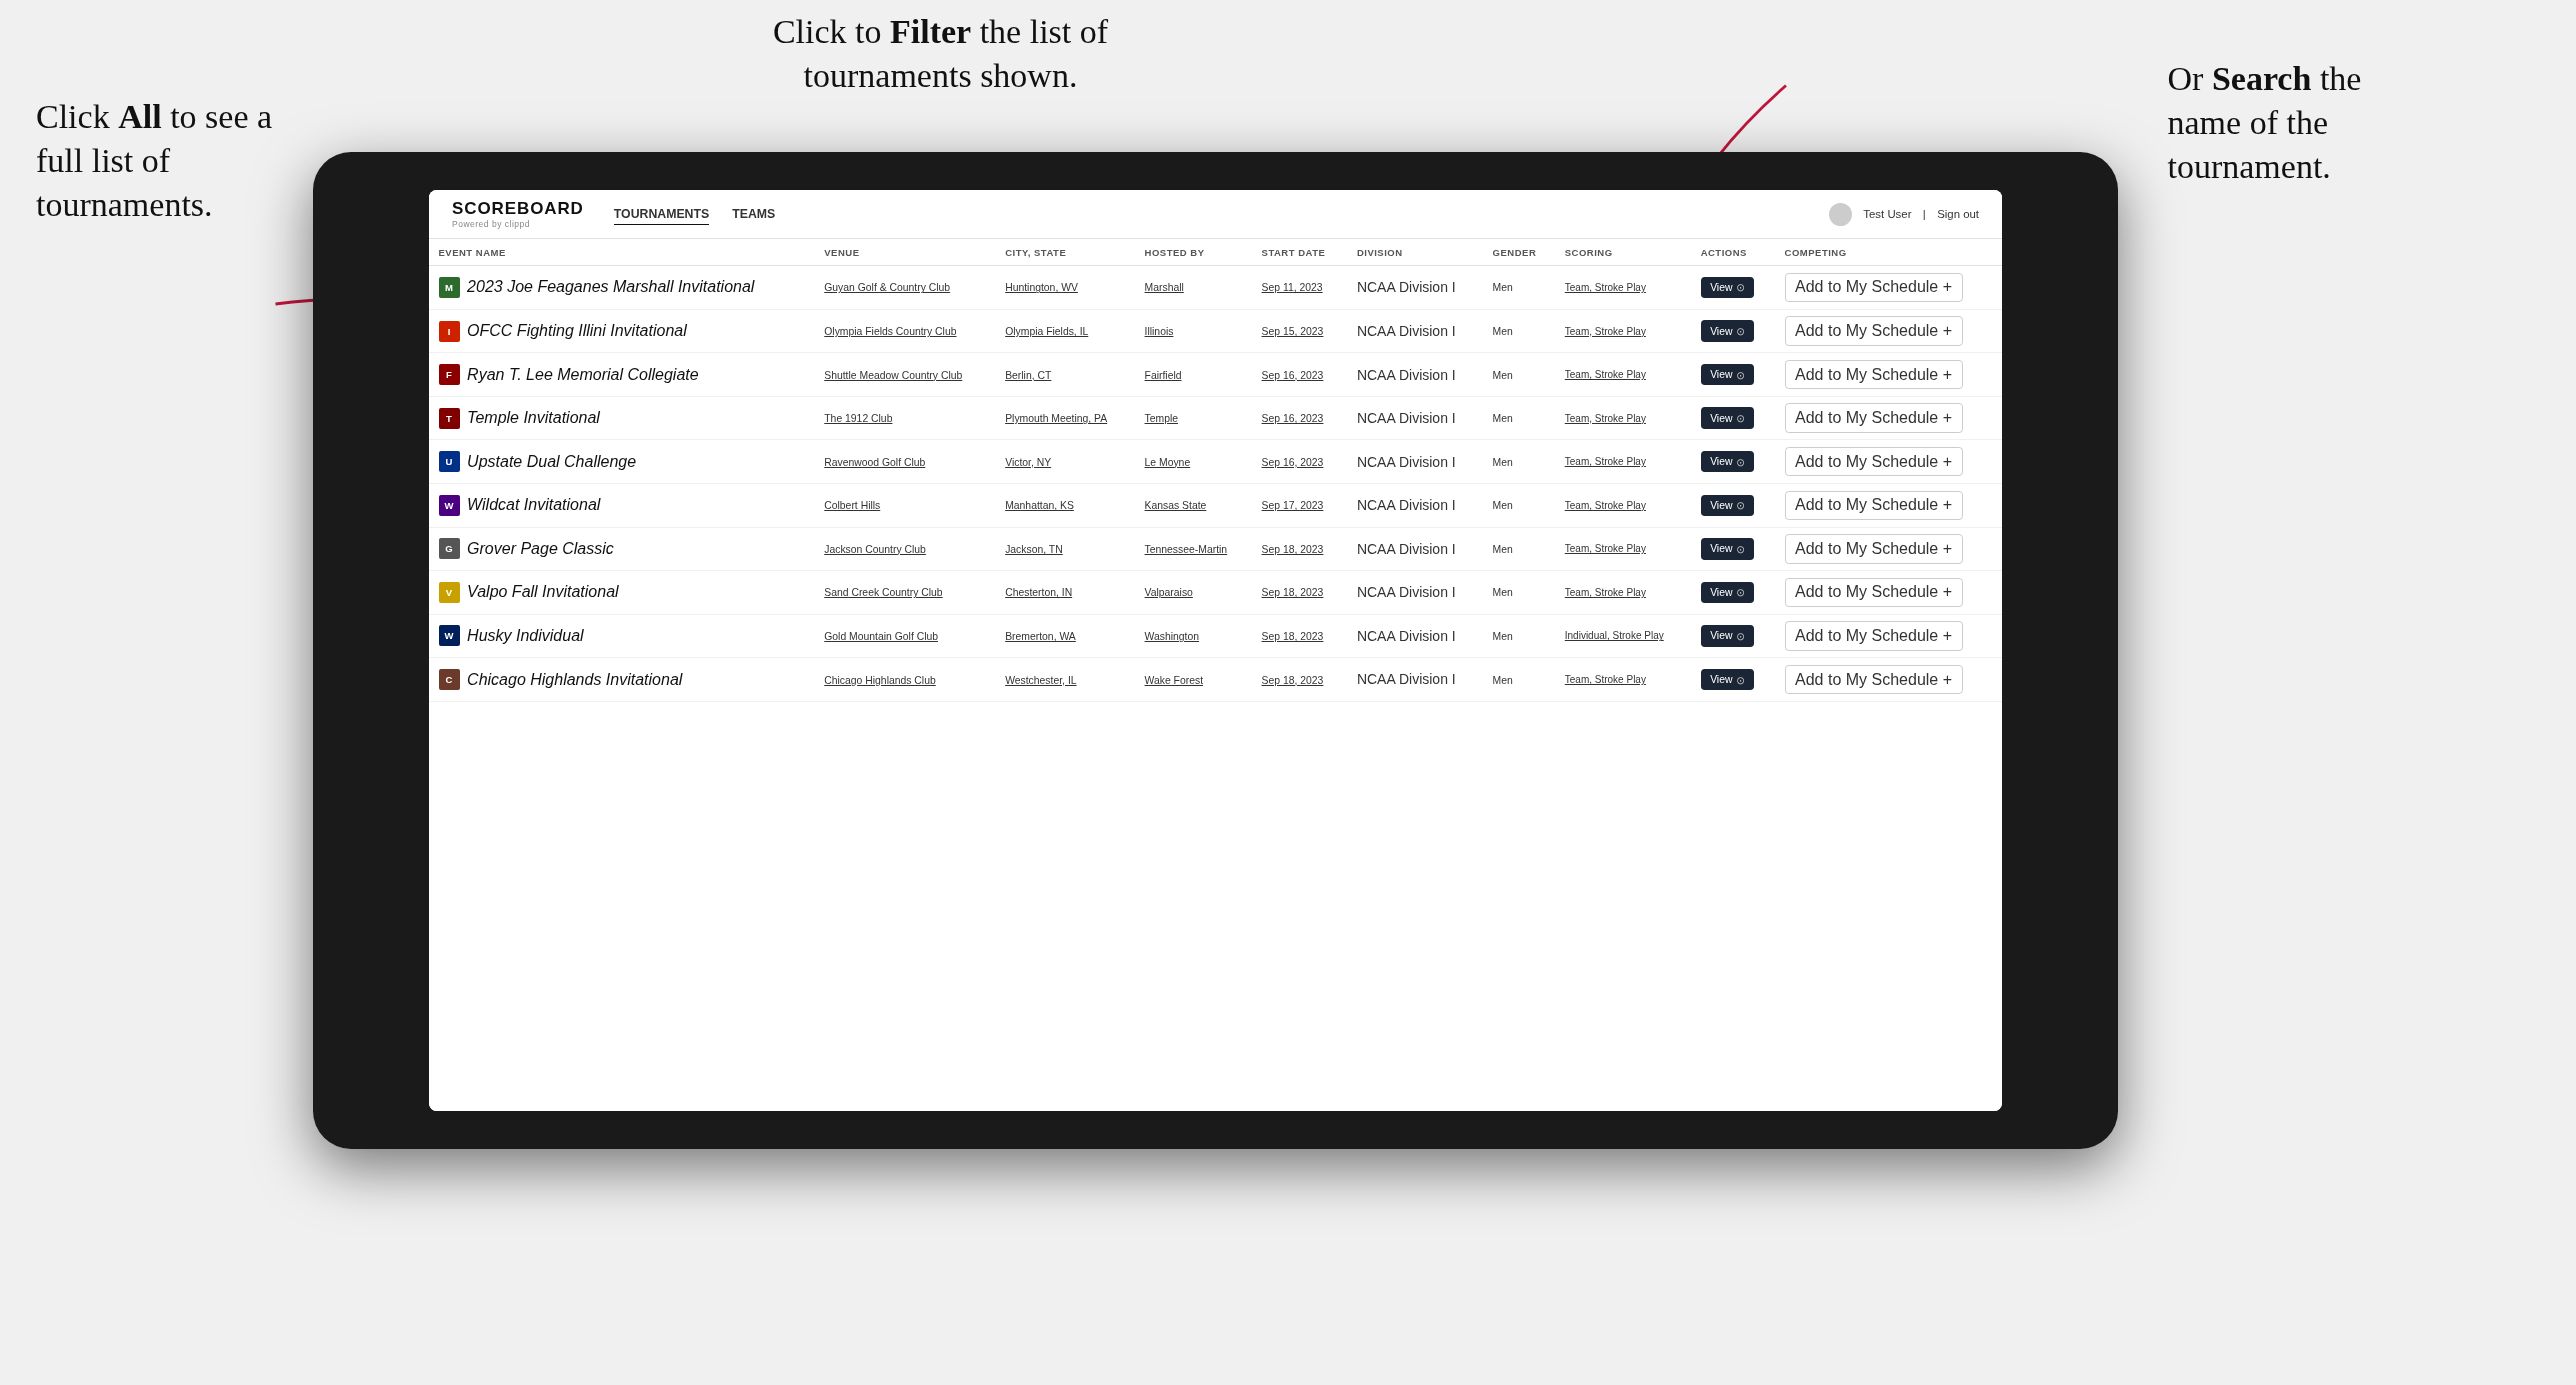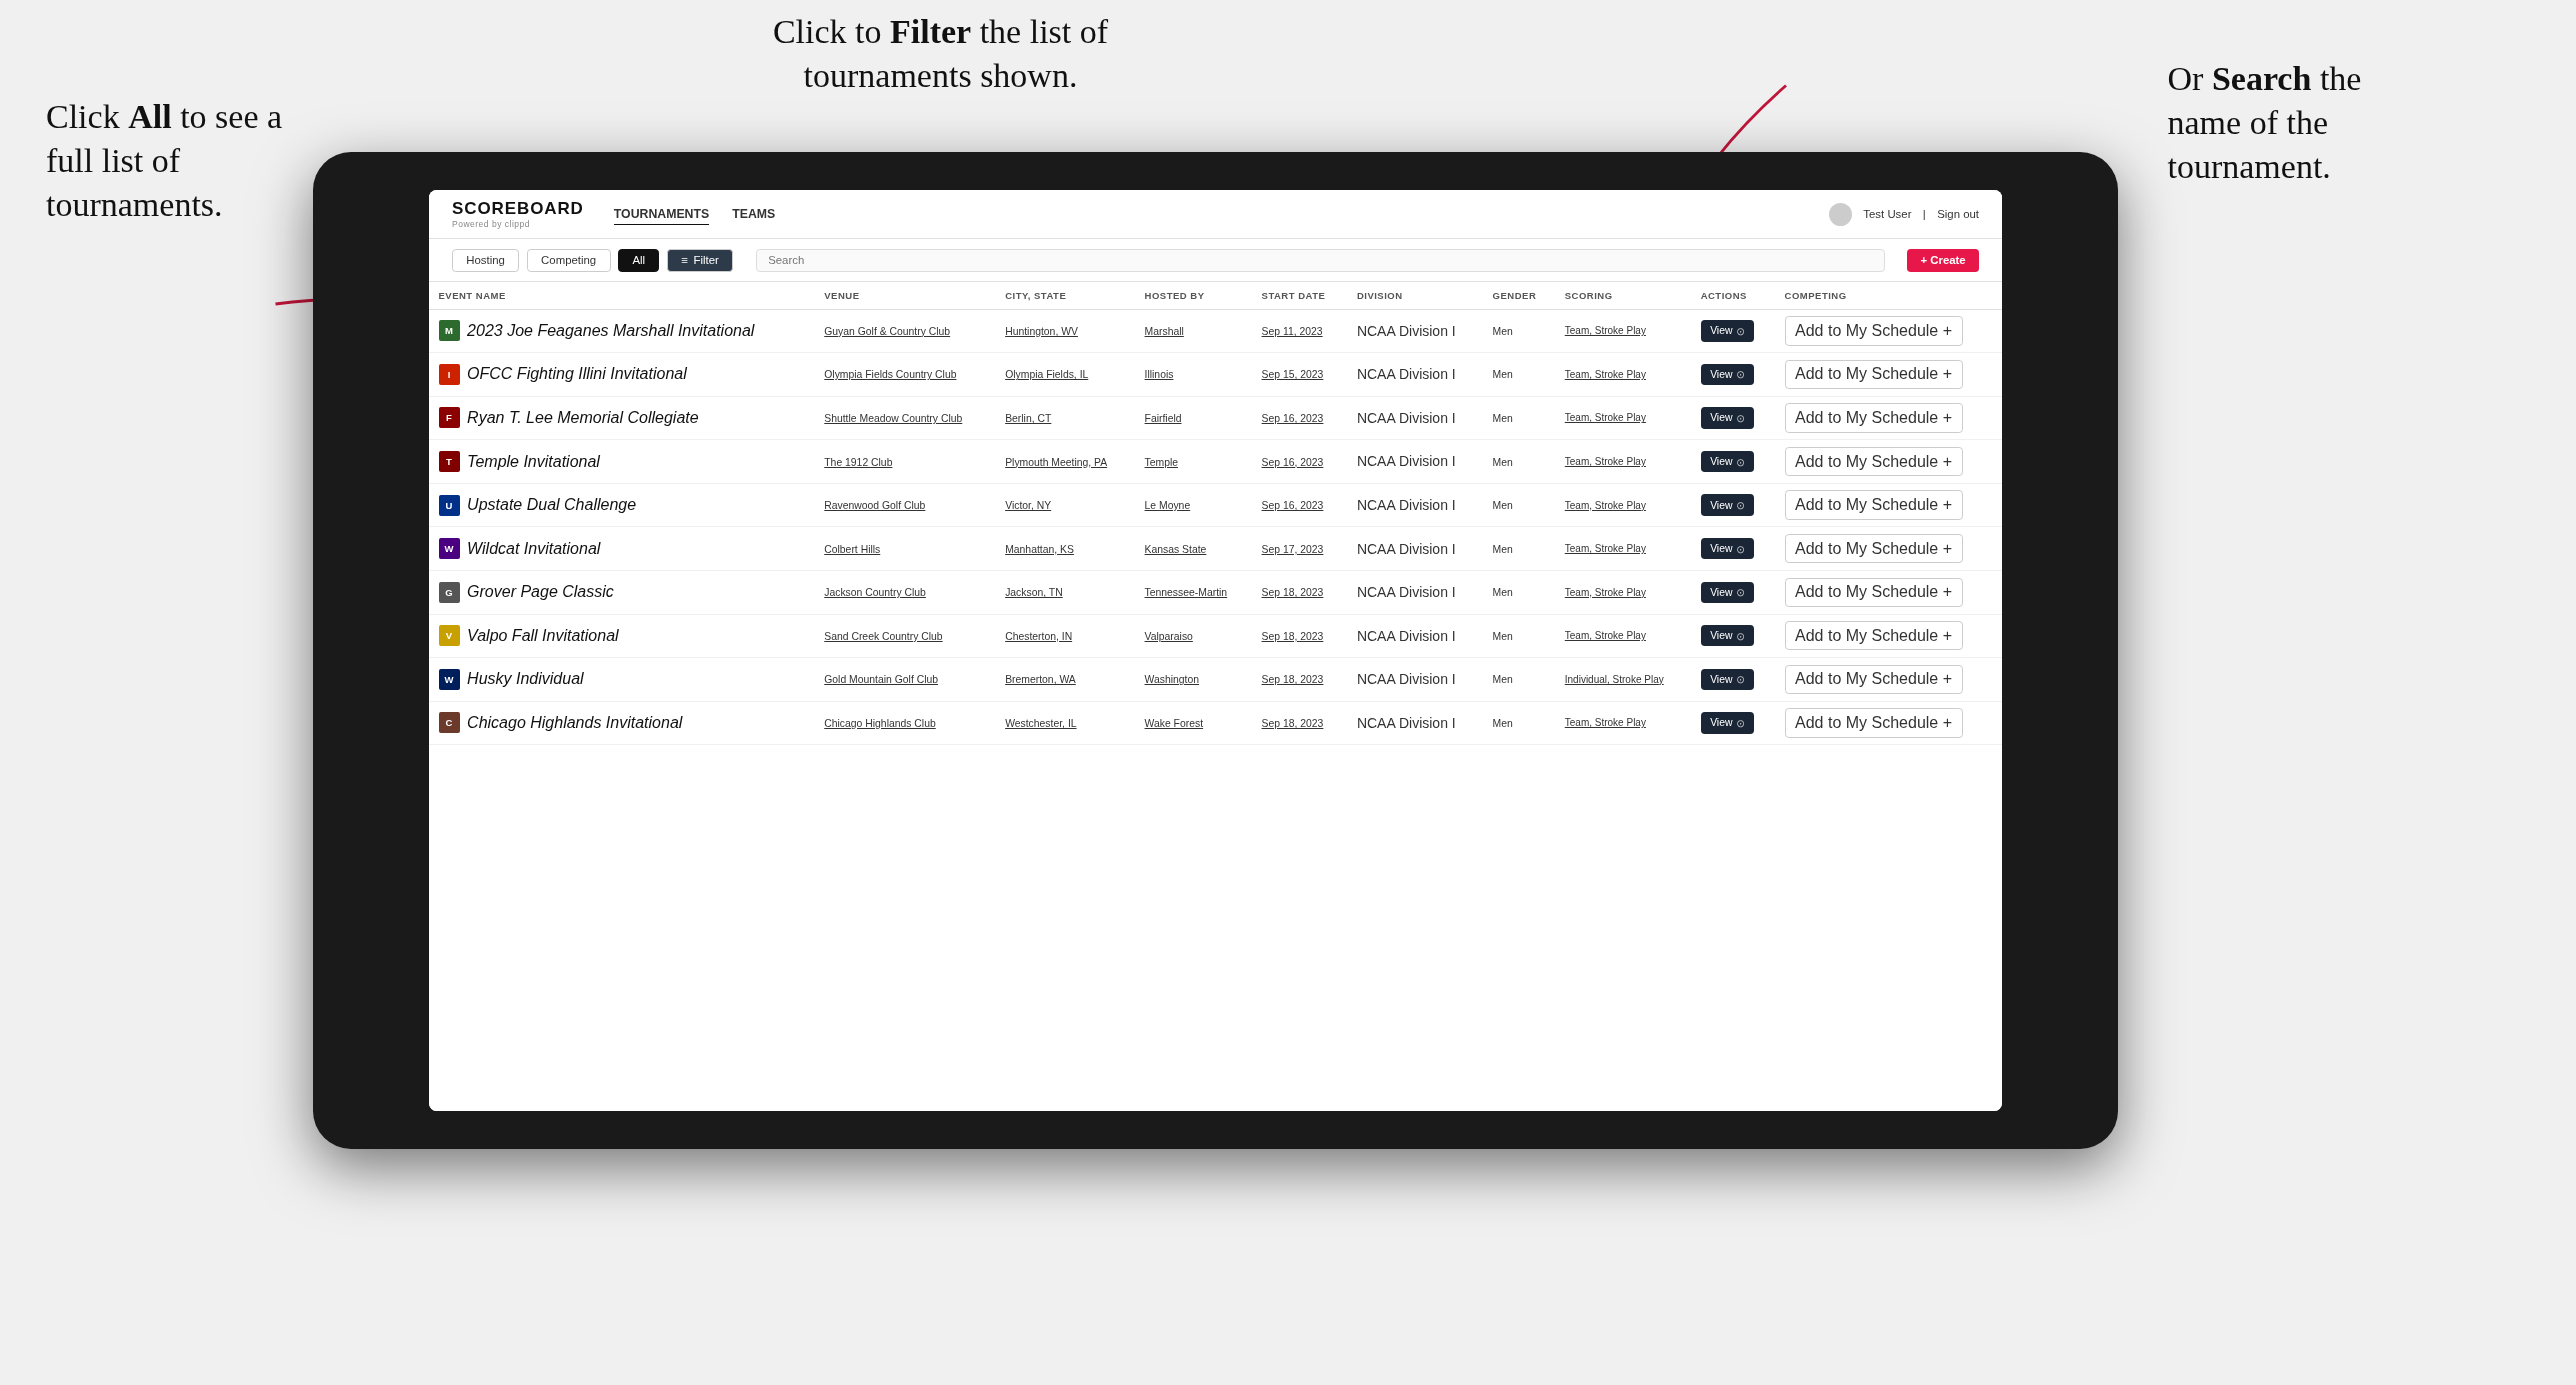--- a/index.html
+++ b/index.html
@@ -16,21 +16,21 @@
     .annotation {
       position: absolute;
       font-size: 34px;
       line-height: 1.3;
       color: #111;
       font-family: Georgia, serif;
     }
     .annotation strong { font-weight: 900; }
 
     .ann-topleft {
-      left: 10px;
+      left: 0px;
       top: 95px;
       width: 323px;
       padding-left: 36px;
     }
     .ann-topcenter {
       left: 665px;
       top: 9.5px;
       width: 551px;
       text-align: center;
     }
@@ -357,31 +357,20 @@
         <div class="nav-tab">TEAMS</div>
       </div>
       <div class="header-right">
         <div class="user-avatar"></div>
         <span>Test User</span>
         <span>|</span>
         <span style="cursor:pointer;color:#333;">Sign out</span>
       </div>
     </div>
 
-    <div class="filter-bar">
-      <button class="filter-btn">Hosting</button>
-      <button class="filter-btn">Competing</button>
-      <button class="filter-btn active">All</button>
-      <button class="filter-btn-main">
-        <span>≡</span>
-        <span>Filter</span>
-      </button>
-      <input class="search-box" type="text" placeholder="Search" style="">
-      <button class="create-btn">+ Create</button>
-    </div>
 
     <div class="table-container">
       <table>
         <thead>
           <tr>
             <th>EVENT NAME</th>
             <th>VENUE</th>
             <th>CITY, STATE</th>
             <th>HOSTED BY</th>
             <th>START DATE</th>

